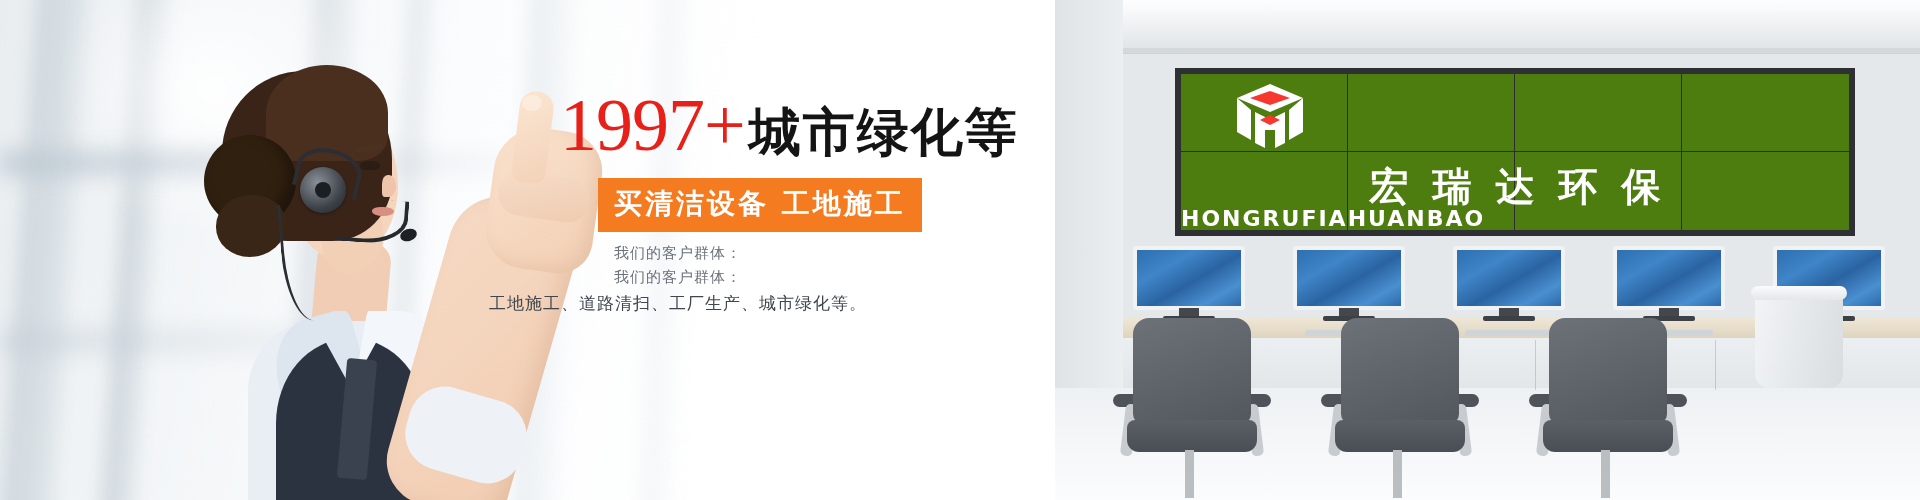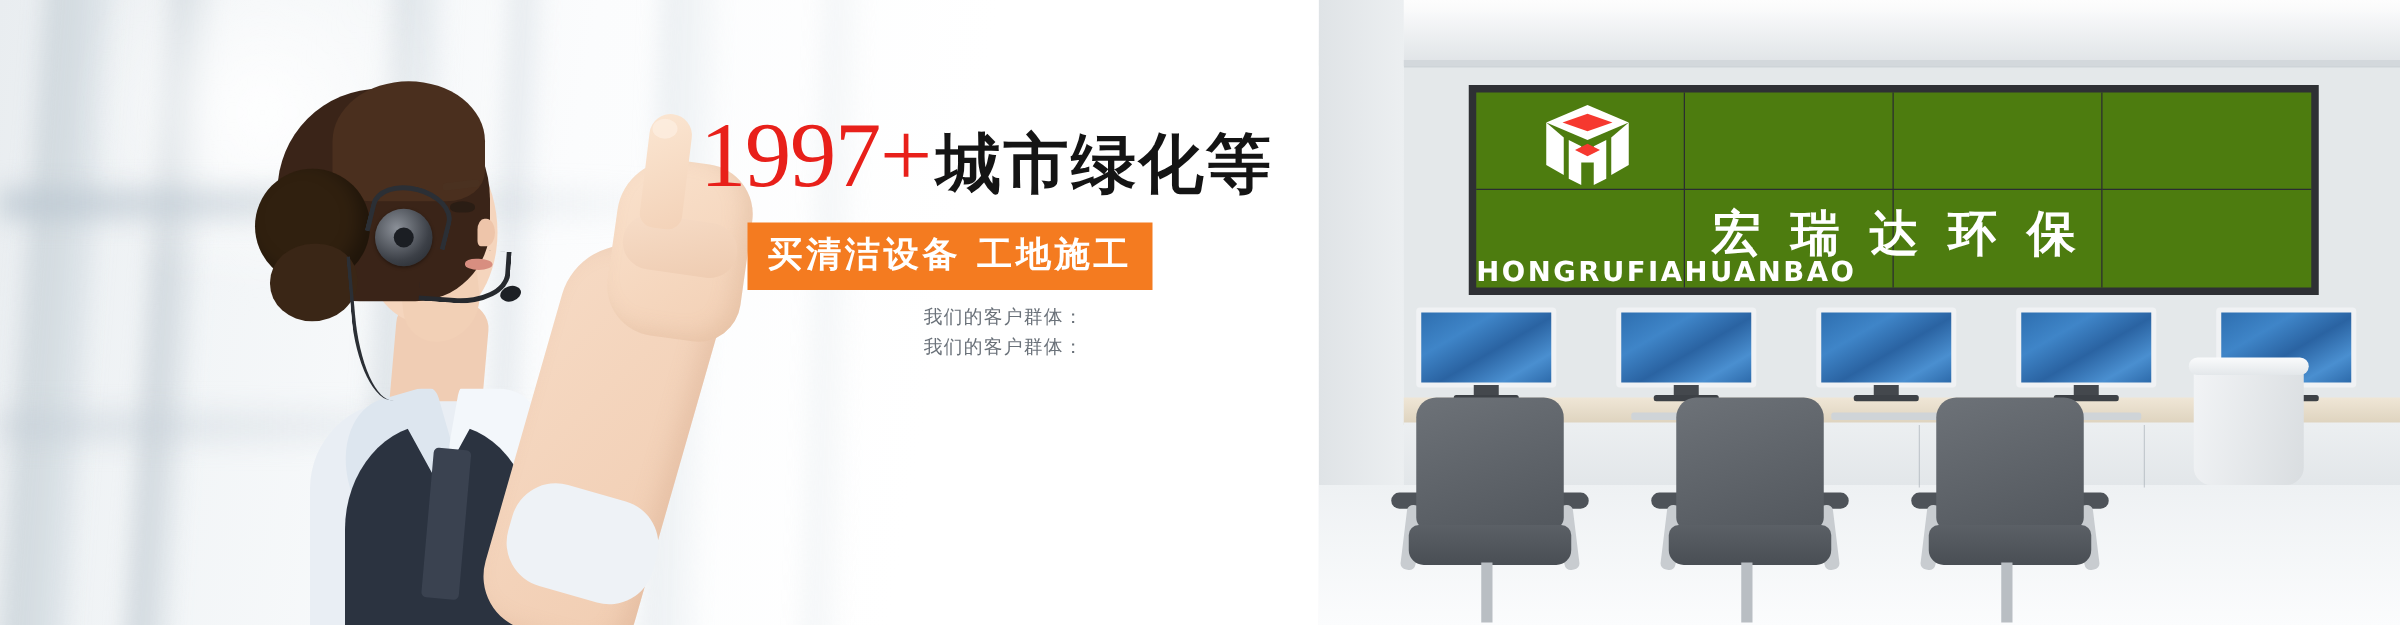--- a/index.html
+++ b/index.html
@@ -227,20 +227,21 @@
     <div class="headline">
       <span class="hl-num">1997+</span>
       <span class="hl-cn">城市绿化等</span>
     </div>
 
     <div class="badge">买清洁设备  工地施工</div>
 
     <div class="sub-block">
       <div class="sub-lead">我们的客户群体：</div>
       <div class="sub-lead">我们的客户群体：</div>
+      <div class="sub-line">工地施工、道路清扫、工厂生产、城市绿化等。</div>
     </div>
   </div>
 
   <div class="right-panel">
     <div class="ceiling"></div>
     <div class="wall-back"></div>
     <div class="soffit"></div>
     <div class="ceil-edge"></div>
     <div class="wall-l"></div>
 

